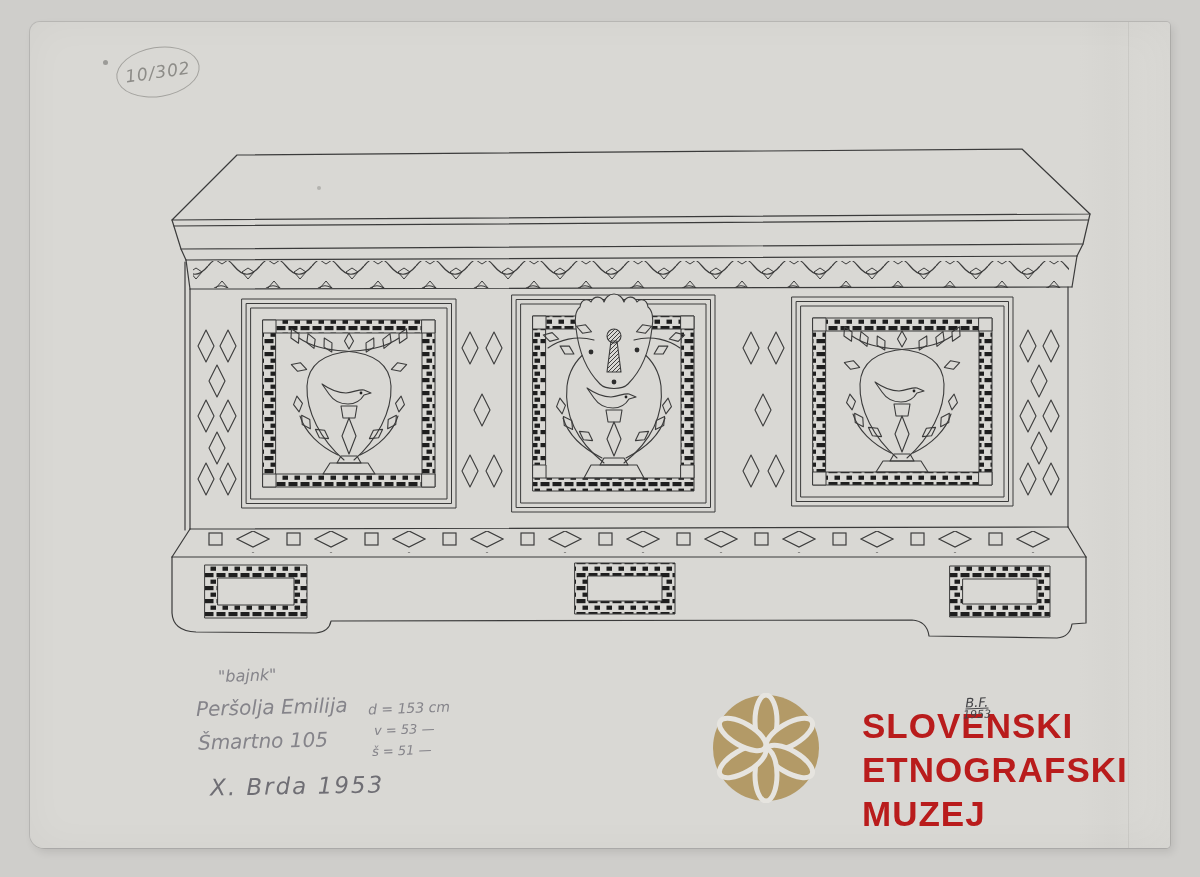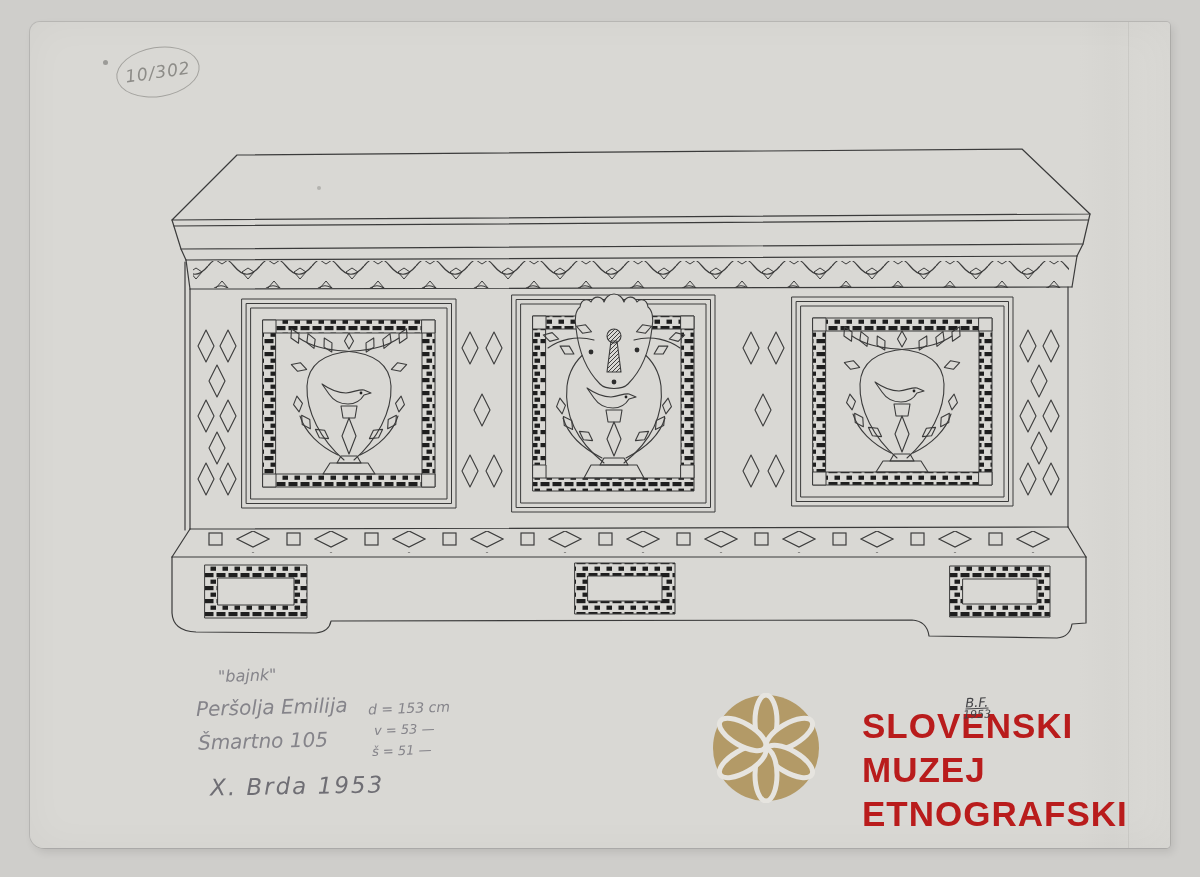--- a/index.html
+++ b/index.html
@@ -308,16 +308,16 @@
       <ellipse cx="55" cy="28" rx="11" ry="26"></ellipse>
       <ellipse cx="55" cy="28" rx="11" ry="26" transform="rotate(60,55,55)"></ellipse>
       <ellipse cx="55" cy="28" rx="11" ry="26" transform="rotate(120,55,55)"></ellipse>
       <ellipse cx="55" cy="28" rx="11" ry="26" transform="rotate(180,55,55)"></ellipse>
       <ellipse cx="55" cy="28" rx="11" ry="26" transform="rotate(240,55,55)"></ellipse>
       <ellipse cx="55" cy="28" rx="11" ry="26" transform="rotate(300,55,55)"></ellipse>
     </g>
   </svg>
   <div class="logo-text">
     <div>SLOVENSKI</div>
+    <div>ETNOGRAFSKI</div>
     <div>MUZEJ</div>
-    <div>ETNOGRAFSKI</div>
   </div>
 </div>
 
 </body></html>

